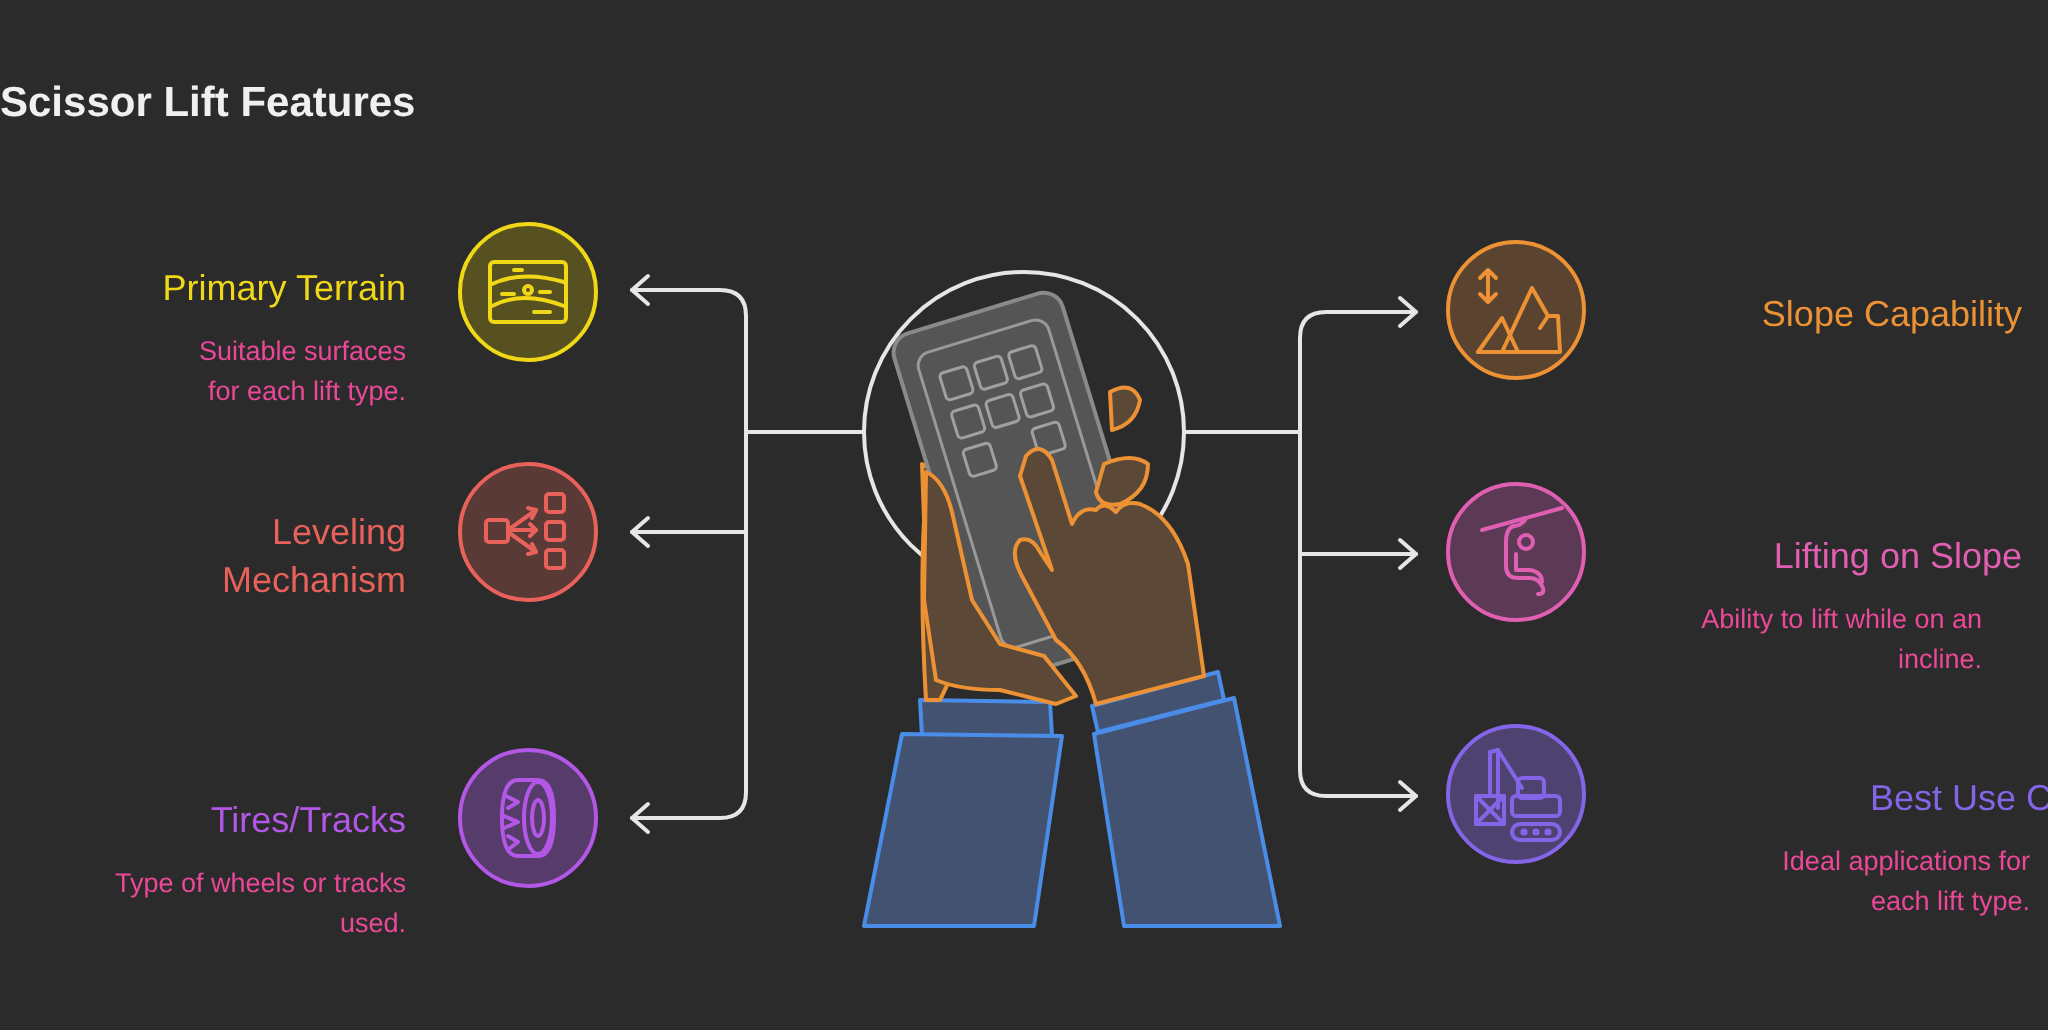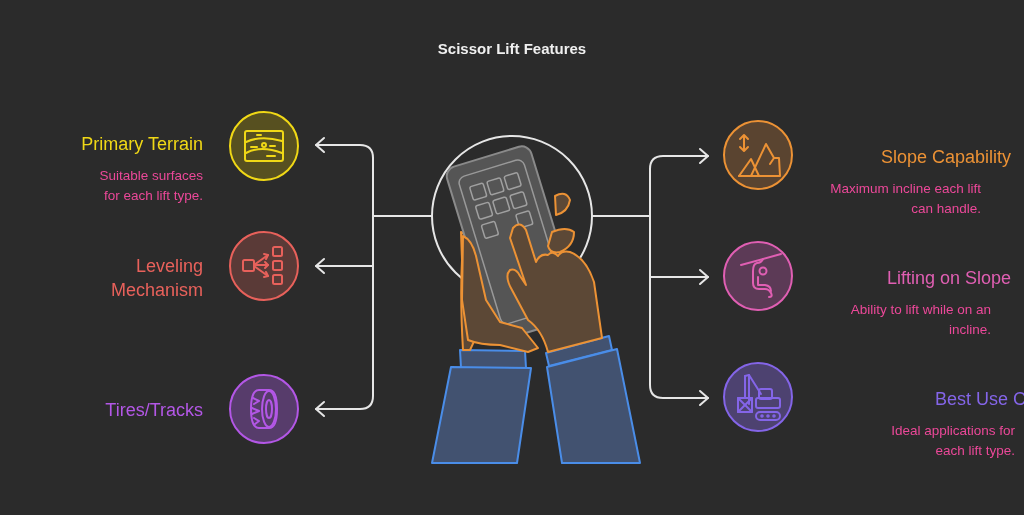--- a/index.html
+++ b/index.html
@@ -1,22 +1,22 @@
 <!DOCTYPE html>
 <html><head>
 <meta charset="utf-8">
 <style>
   html, body { margin:0; padding:0; }
   body {
     width:1024px; height:515px; background:#2b2b2b; position:relative; overflow:hidden;
     font-family:"Liberation Sans", "DejaVu Sans", sans-serif;
   }
   .title {
-    position:absolute; left:0; width:1024px; top:40px; text-align:center;
-    color:#f0f0f0; font-size:15px; font-weight:bold;
+    position:absolute; left:0; width:1024px; top:40px; text-align:left;
+    color:#f0f0f0; font-size:21px; font-weight:bold;
   }
   svg.diagram { position:absolute; left:0; top:0; }
   .feature { position:absolute; }
   .feature .ftitle { font-size:18px; line-height:24px; }
   .feature .fdesc { font-size:13.5px; line-height:20px; color:#ec4899; margin-top:10px; }
   .left { text-align:right; width:200px; }
   .right { text-align:right; width:190px; }
   .icon-circle {
     position:absolute; width:70px; height:70px; border-radius:50%;
     box-sizing:border-box; border:2.5px solid;
@@ -113,35 +113,35 @@
     <path d="M23 33 L37 43"></path>
       <path d="M35 39 L37 43 L33 44"></path>
     <rect x="42" y="14" width="9" height="9" rx="1.5"></rect>
     <rect x="42" y="28" width="9" height="9" rx="1.5"></rect>
     <rect x="42" y="42" width="9" height="9" rx="1.5"></rect>
   </svg>
 </div>
 
 <div class="feature left" style="left:3px; top:398px;">
   <div class="ftitle" style="color:#b357e6;">Tires/Tracks</div>
+  <div class="fdesc" style="margin-left:30px;">Type of wheels or tracks used.</div>
 </div>
 <div class="icon-circle" style="left:229px; top:374px; border-color:#b357e6; background:#573c6b;">
   <svg width="66" height="66" viewBox="0 0 66 66" fill="none" stroke="#b357e6" stroke-width="2" stroke-linecap="round" stroke-linejoin="round">
     <path d="M28 14 H38 Q46 14 46 33 Q46 52 38 52 H28 Q20 52 20 33 Q20 14 28 14 Z"></path>
     <ellipse cx="38" cy="33" rx="7" ry="18"></ellipse>
     <ellipse cx="38" cy="33" rx="3" ry="9"></ellipse>
     <path d="M22 22 L28 25 L23 28"></path>
       <path d="M21 32 L28 35 L21 38"></path>
       <path d="M23 42 L28 45 L24 48"></path>
   </svg>
 </div>
 
 <div class="feature right" style="left:821px; top:145px;">
   <div class="ftitle" style="color:#ec9235;">Slope Capability</div>
-  <div class="fdesc" style="width:160px;">Maximum incline each lift can handle.</div>
 </div>
 <div class="icon-circle" style="left:723px; top:120px; border-color:#ec9235; background:#5a4430;">
   <svg width="66" height="66" viewBox="0 0 66 66" fill="none" stroke="#ec9235" stroke-width="2" stroke-linecap="round" stroke-linejoin="round">
     <path d="M19 14 V28"></path>
       <path d="M15 17 L19 13 L23 17"></path>
       <path d="M15 25 L19 29 L23 25"></path>
     <path d="M14 54 L26 37 L34 54"></path>
     <path d="M26 54 L41 22 L49 36"></path>
     <path d="M45 42 L49 36 L54 36 L55 54 H14"></path>
   </svg>

